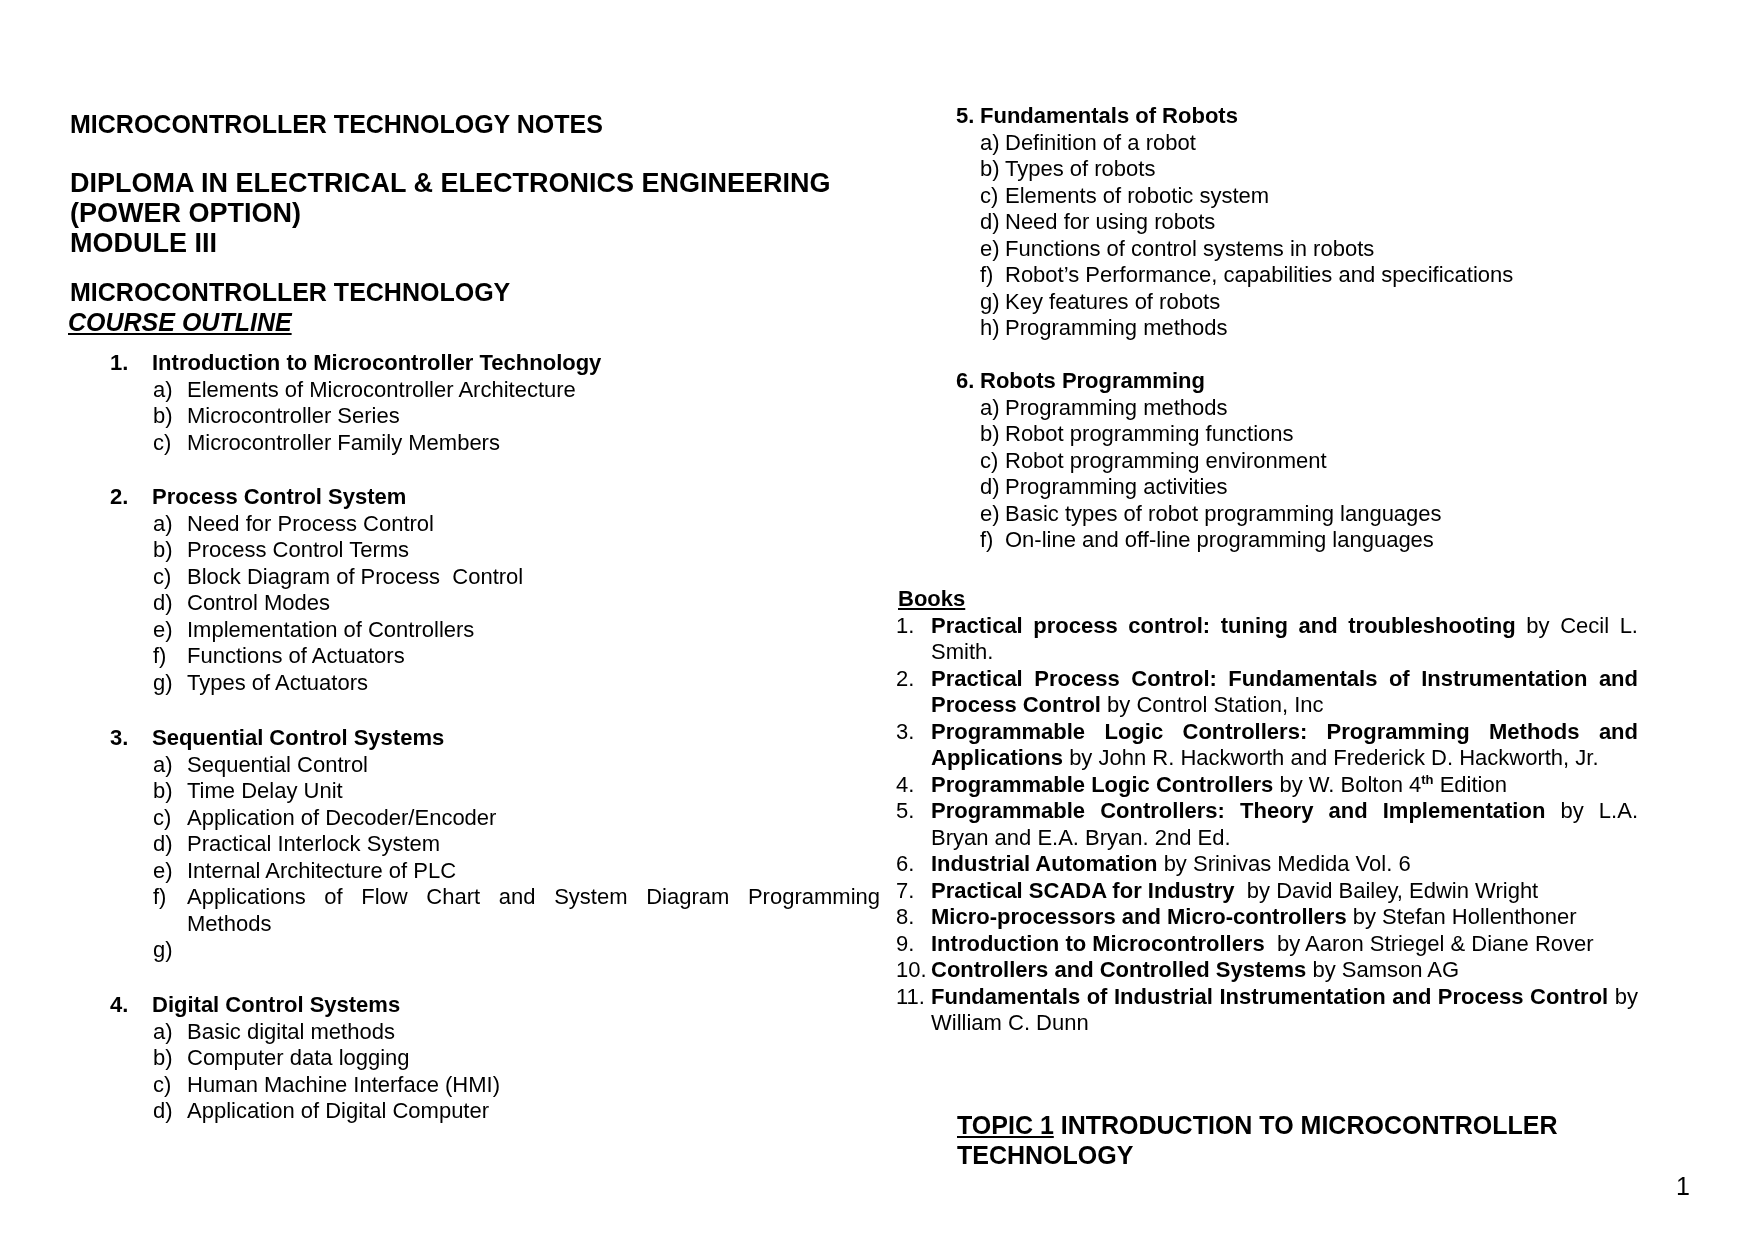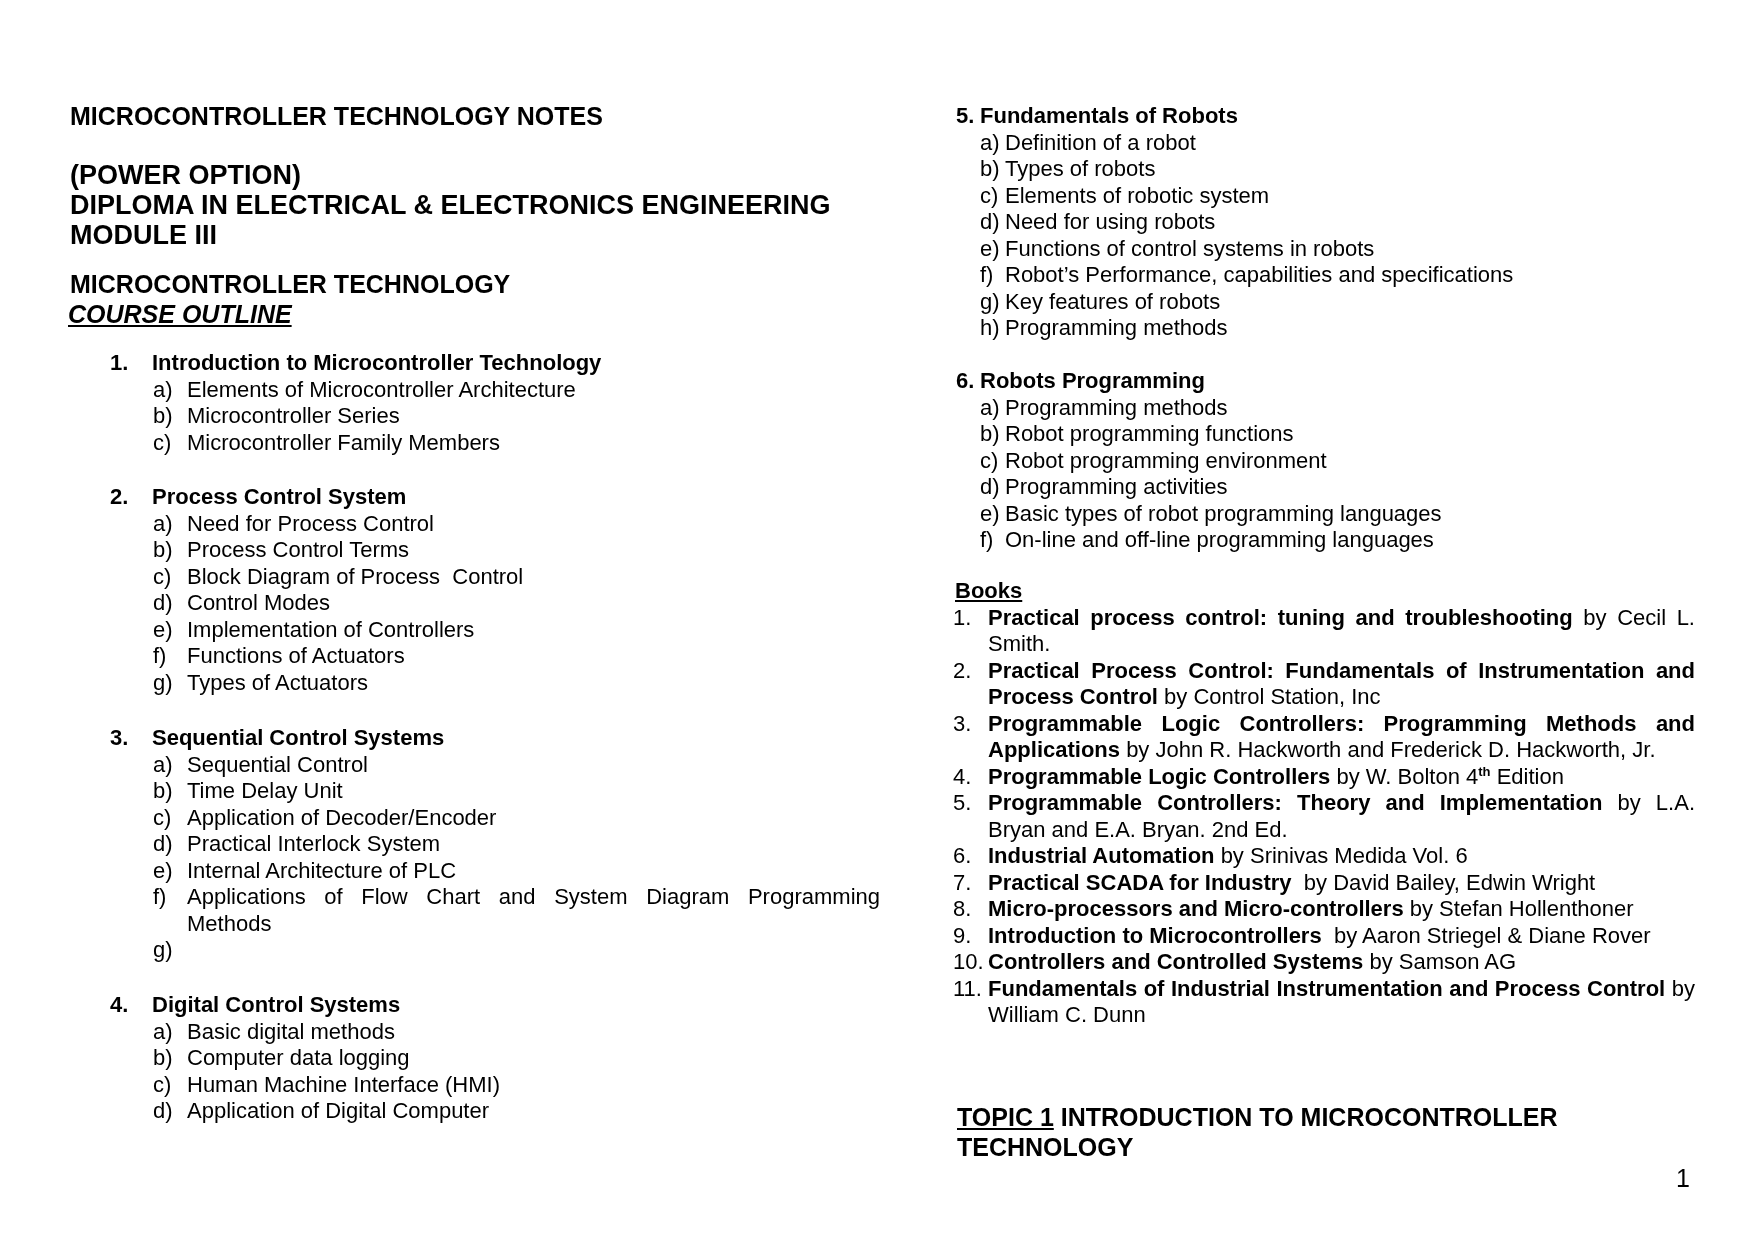--- a/index.html
+++ b/index.html
@@ -1,57 +1,57 @@
 <!DOCTYPE html>
 <html><head>
 <meta charset="utf-8">
 <style>
   html,body{margin:0;padding:0;background:#ffffff;}
   body{
     width:1754px;height:1241px;position:relative;overflow:hidden;
     font-family:"Liberation Sans","DejaVu Sans",sans-serif;color:#000;
     -webkit-font-smoothing:antialiased;
   }
-  .abs{position:absolute;}
+  .abs{position:absolute;margin-top:8px;}
   
   .doc-title{left:70px;top:101px;font-size:25px;font-weight:bold;line-height:30px;}
   .diploma{left:70px;top:160px;font-size:27px;font-weight:bold;line-height:30px;width:820px;}
   .subject{left:70px;top:269px;font-size:25px;font-weight:bold;line-height:30px;}
   .outline{left:68px;top:299px;font-size:25px;font-weight:bold;font-style:italic;
            line-height:30px;text-decoration:underline;}
   
   .list-section{position:absolute;font-size:22px;line-height:26.5px;}
   .list-section.ls{left:70px;width:810px;}
   .list-section.rs{left:955px;width:740px;}
   .row{position:relative;text-align:justify;}
   .row.head{font-weight:bold;}
   .marker{position:absolute;}
   .ls .head{padding-left:82px;}   .ls .head .marker{left:40px;}
   .ls .item{padding-left:117px;}  .ls .item .marker{left:83px;}
   .rs .head{padding-left:25px;}   .rs .head .marker{left:1px;}
   .rs .item{padding-left:50px;}   .rs .item .marker{left:25px;}
   
-  .books{left:955px;top:578px;width:740px;font-size:22px;line-height:26.5px;}
+  .books{left:898px;top:578px;width:740px;font-size:22px;line-height:26.5px;}
   .books-heading{font-weight:bold;text-decoration:underline;}
   .book{position:relative;padding-left:33px;text-align:justify;}
   .book .marker{left:-2px;}
   .btitle{font-weight:bold;}
   .book sup{font-size:13px;line-height:0;vertical-align:super;font-weight:bold;}
   
   .topic{left:957px;top:1102px;font-size:25px;font-weight:bold;line-height:30px;width:760px;}
   .topic .u{text-decoration:underline;}
   .page-num{left:1600px;top:1163px;width:90px;font-size:25px;line-height:30px;text-align:right;}
 </style>
 </head>
 <body>
 
 <div class="abs doc-title">MICROCONTROLLER TECHNOLOGY NOTES</div>
 <div class="abs diploma">
+  <div>DIPLOMA IN ELECTRICAL &amp; ELECTRONICS ENGINEERING</div>
   <div>(POWER OPTION)</div>
-  <div>DIPLOMA IN ELECTRICAL &amp; ELECTRONICS ENGINEERING</div>
   <div>MODULE III</div>
 </div>
 <div class="abs subject">MICROCONTROLLER TECHNOLOGY</div>
 <div class="abs outline">COURSE OUTLINE</div>
 
 <div id="left-sections">
     <div class="list-section ls" style="top: 350px;">
       <div class="row head"><span class="marker">1.</span><span>Introduction to Microcontroller Technology</span></div>
       <div class="row item"><span class="marker">a)</span><span>Elements of Microcontroller Architecture</span></div>
       <div class="row item"><span class="marker">b)</span><span>Microcontroller Series</span></div>

